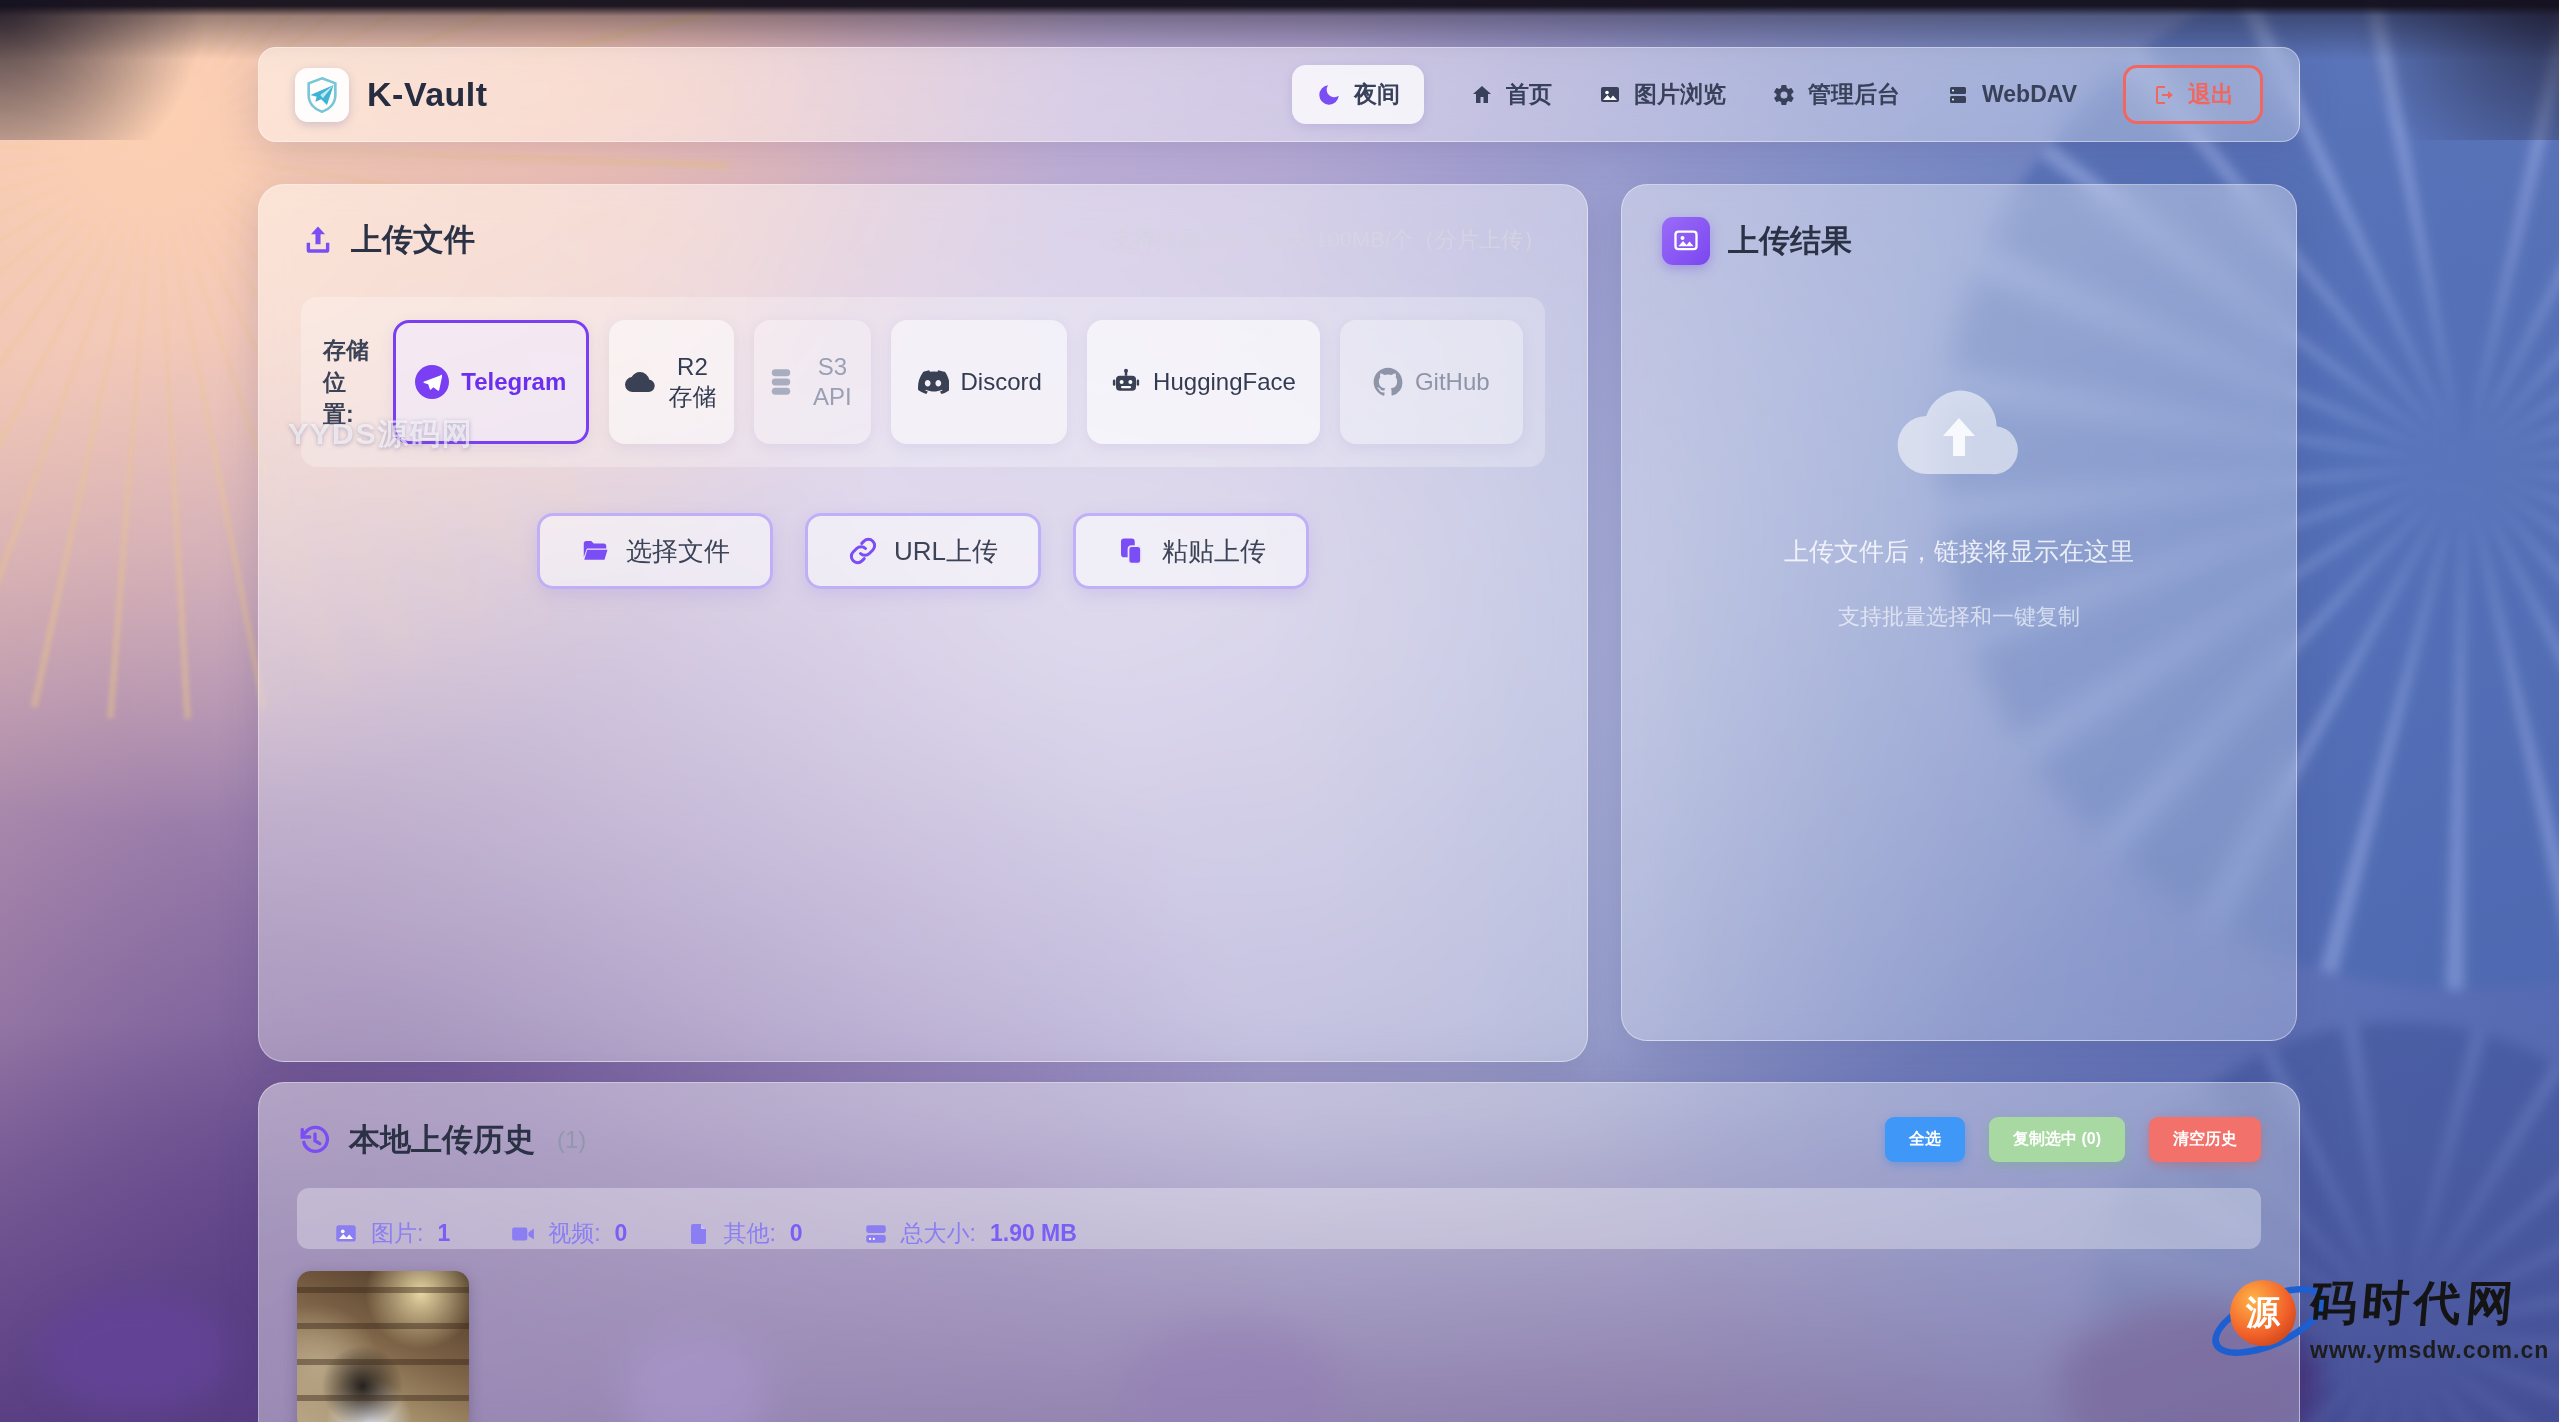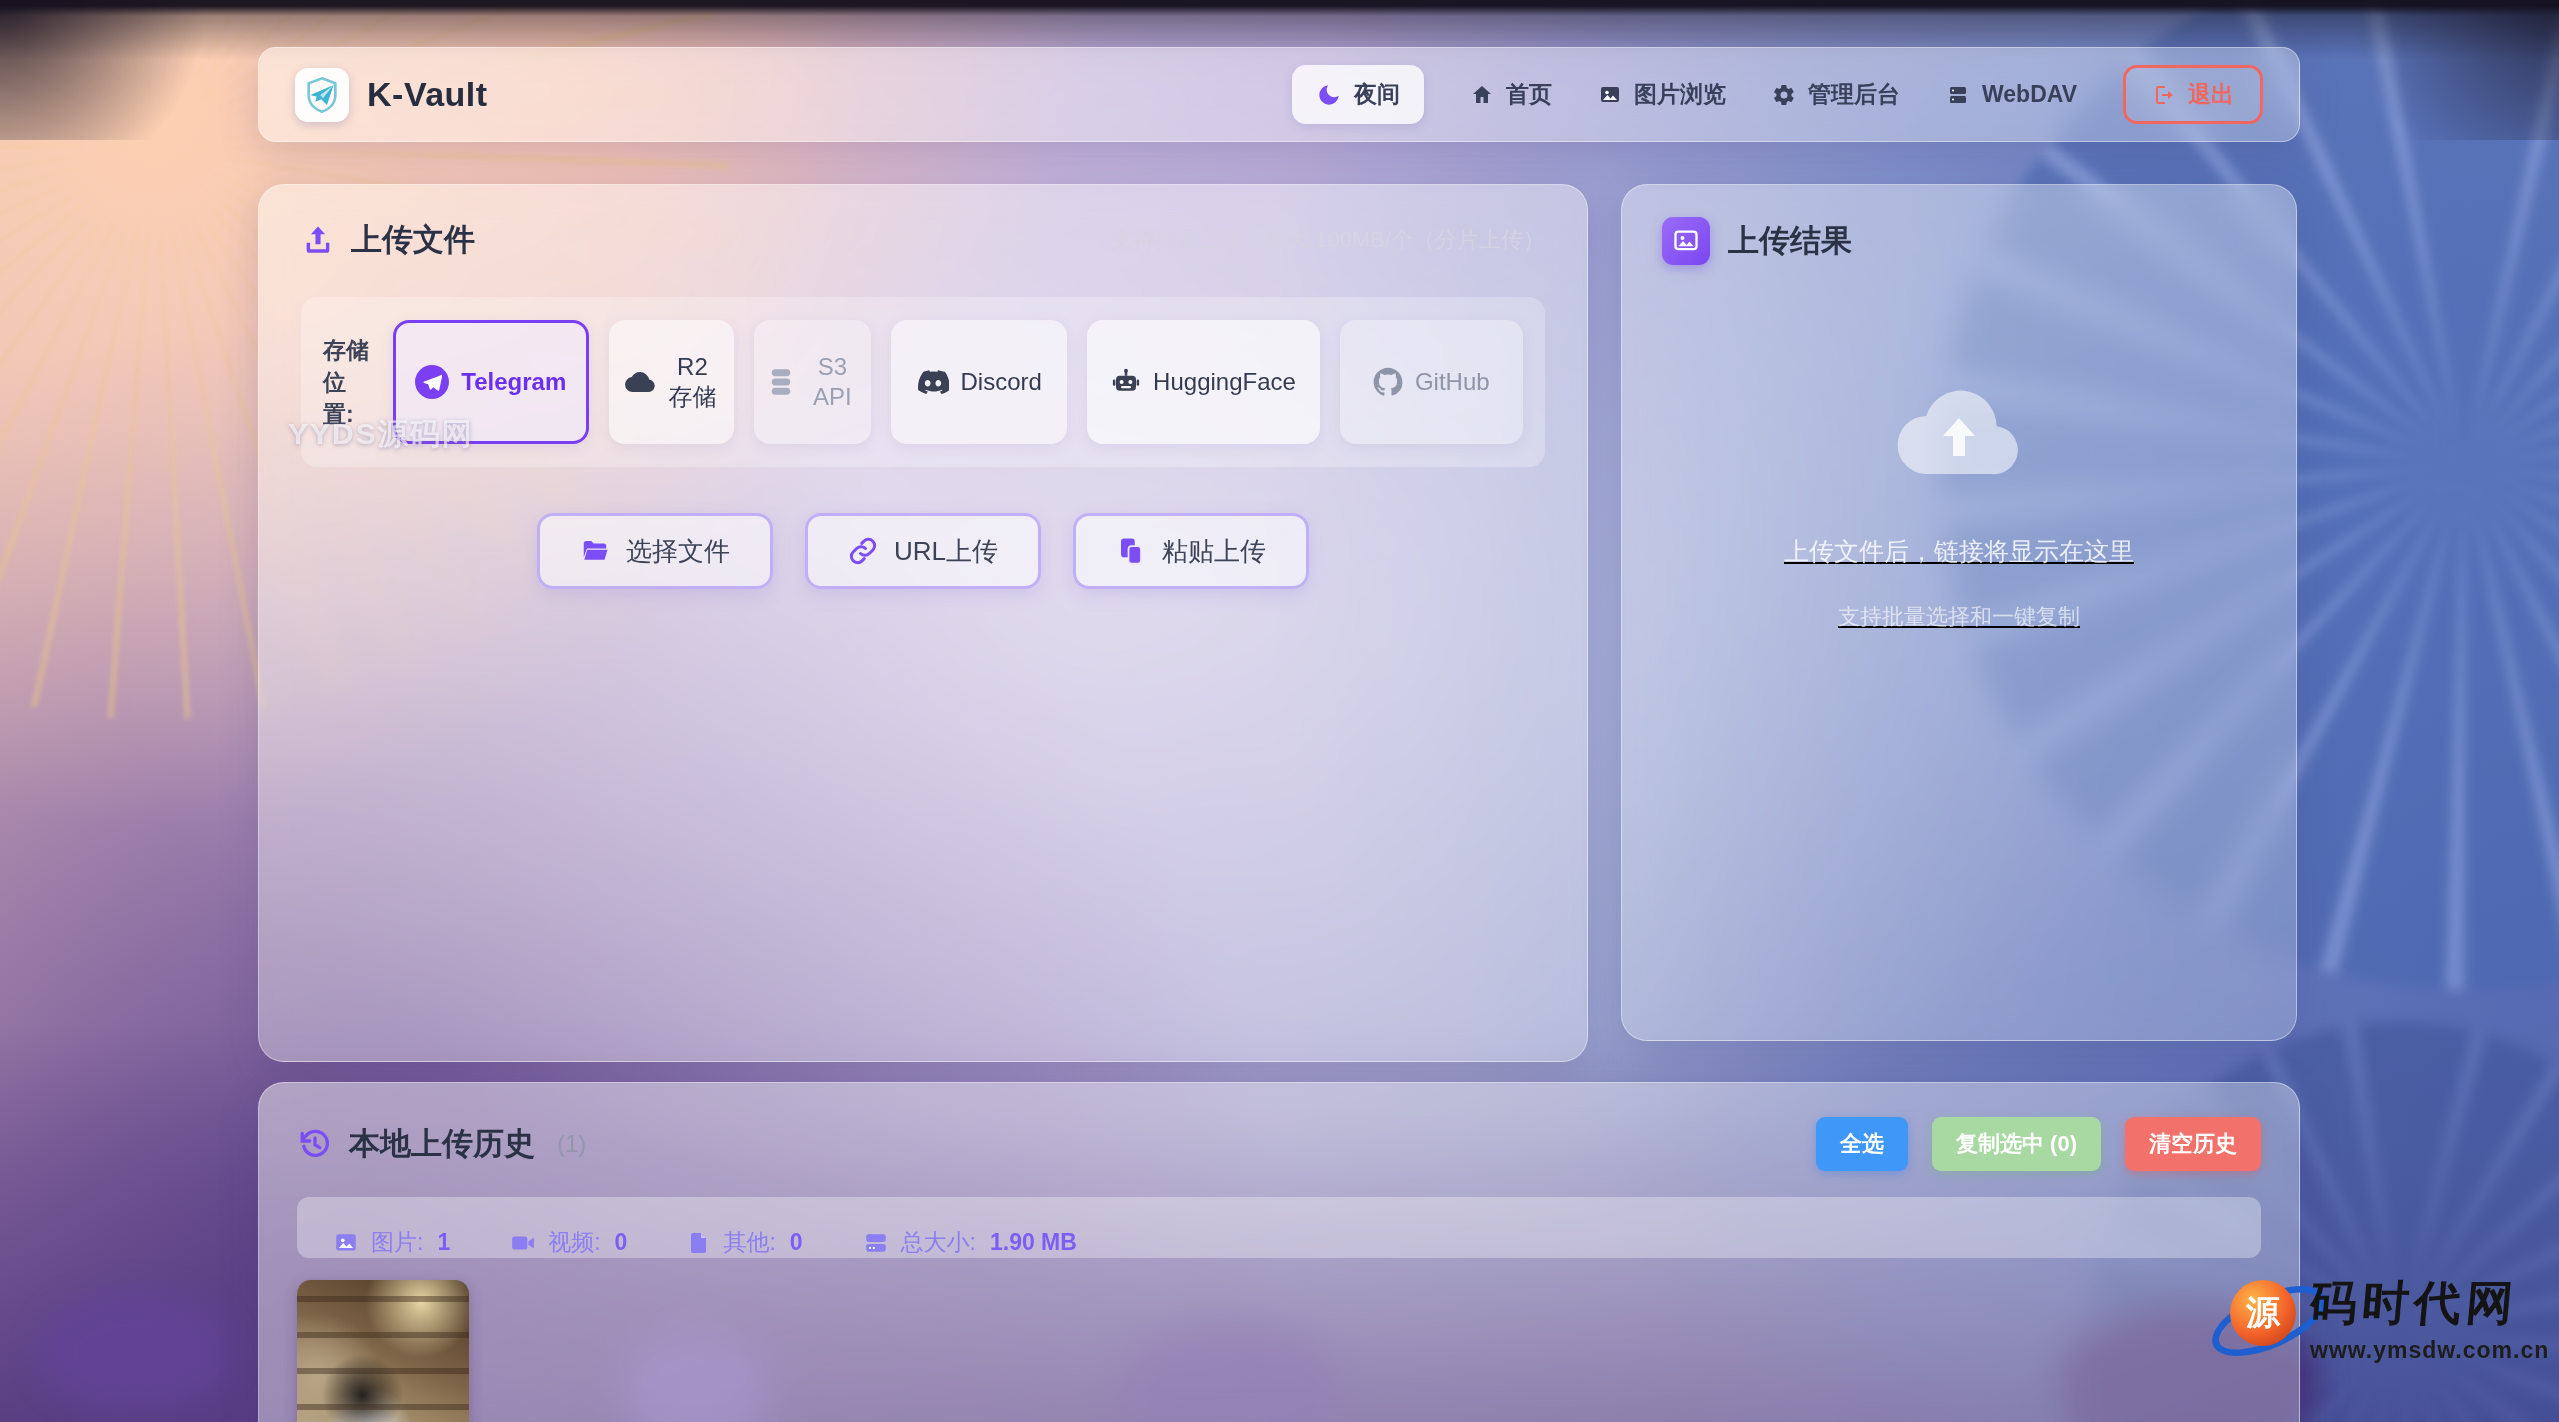--- a/index.html
+++ b/index.html
@@ -94,30 +94,30 @@
   .tg-circle{width:34px;height:34px;border-radius:50%;background:#7a3ff2;display:flex;align-items:center;justify-content:center;}
   .actions-row{margin-top:46px;display:flex;justify-content:center;gap:32px;}
   .action-btn{height:76px;padding:0 40px;border-radius:16px;border:3px solid rgba(186,168,246,.9);
     background:rgba(255,255,255,.55);font-size:26px;color:#3c4357;display:flex;align-items:center;gap:16px;
     cursor:pointer;box-shadow:0 6px 18px rgba(130,110,220,.18);}
 
   
   .res-head{display:flex;align-items:center;gap:18px;}
   .res-icon-box{width:48px;height:48px;border-radius:11px;background:linear-gradient(135deg,#9a6cf8,#7b46f0);
     display:flex;align-items:center;justify-content:center;box-shadow:0 4px 12px rgba(110,70,220,.35);}
-  .res-empty{margin-top:120px;display:flex;flex-direction:column;align-items:center;text-decoration:underline;}
+  .res-empty{margin-top:120px;display:flex;flex-direction:column;align-items:center;}
   .res-line1{font-size:25px;color:rgba(255,255,255,.82);margin-top:52px;}
   .res-line2{font-size:22px;color:rgba(255,255,255,.62);margin-top:34px;}
 
   
   .hist-head{display:flex;align-items:center;justify-content:space-between;}
   .hist-left{display:flex;align-items:center;gap:16px;}
   .hist-count{font-size:24px;color:#9298ab;margin-left:6px;}
   .hist-btns{display:flex;gap:24px;}
-  .hbtn{font-size:22px;font-weight:600;color:#fff;border:none;border-radius:9px;padding:12px 24px;cursor:pointer;}
+  .hbtn{font-size:16px;font-weight:600;color:#fff;border:none;border-radius:9px;padding:12px 24px;cursor:pointer;}
   .btn-blue{background:#3f97f7;box-shadow:0 3px 10px rgba(40,120,230,.35);}
   .btn-green{background:#a9d9a2;box-shadow:0 3px 10px rgba(110,190,110,.35);}
   .btn-red{background:#f3716b;box-shadow:0 3px 10px rgba(230,80,70,.35);}
   .stats-bar{margin-top:26px;height:61px;border-radius:12px;background:rgba(255,255,255,.32);
     display:flex;align-items:flex-end;gap:60px;padding:0 36px;font-size:23px;color:#8a7ef2;}
   .stat{display:flex;align-items:center;gap:12px;}
   .stat b{color:#7a5ff5;font-weight:bold;margin-left:2px;}
   .thumb{margin-top:22px;width:172px;height:160px;border-radius:14px;cursor:pointer;
     box-shadow:0 4px 14px rgba(50,40,80,.3);
     background:

